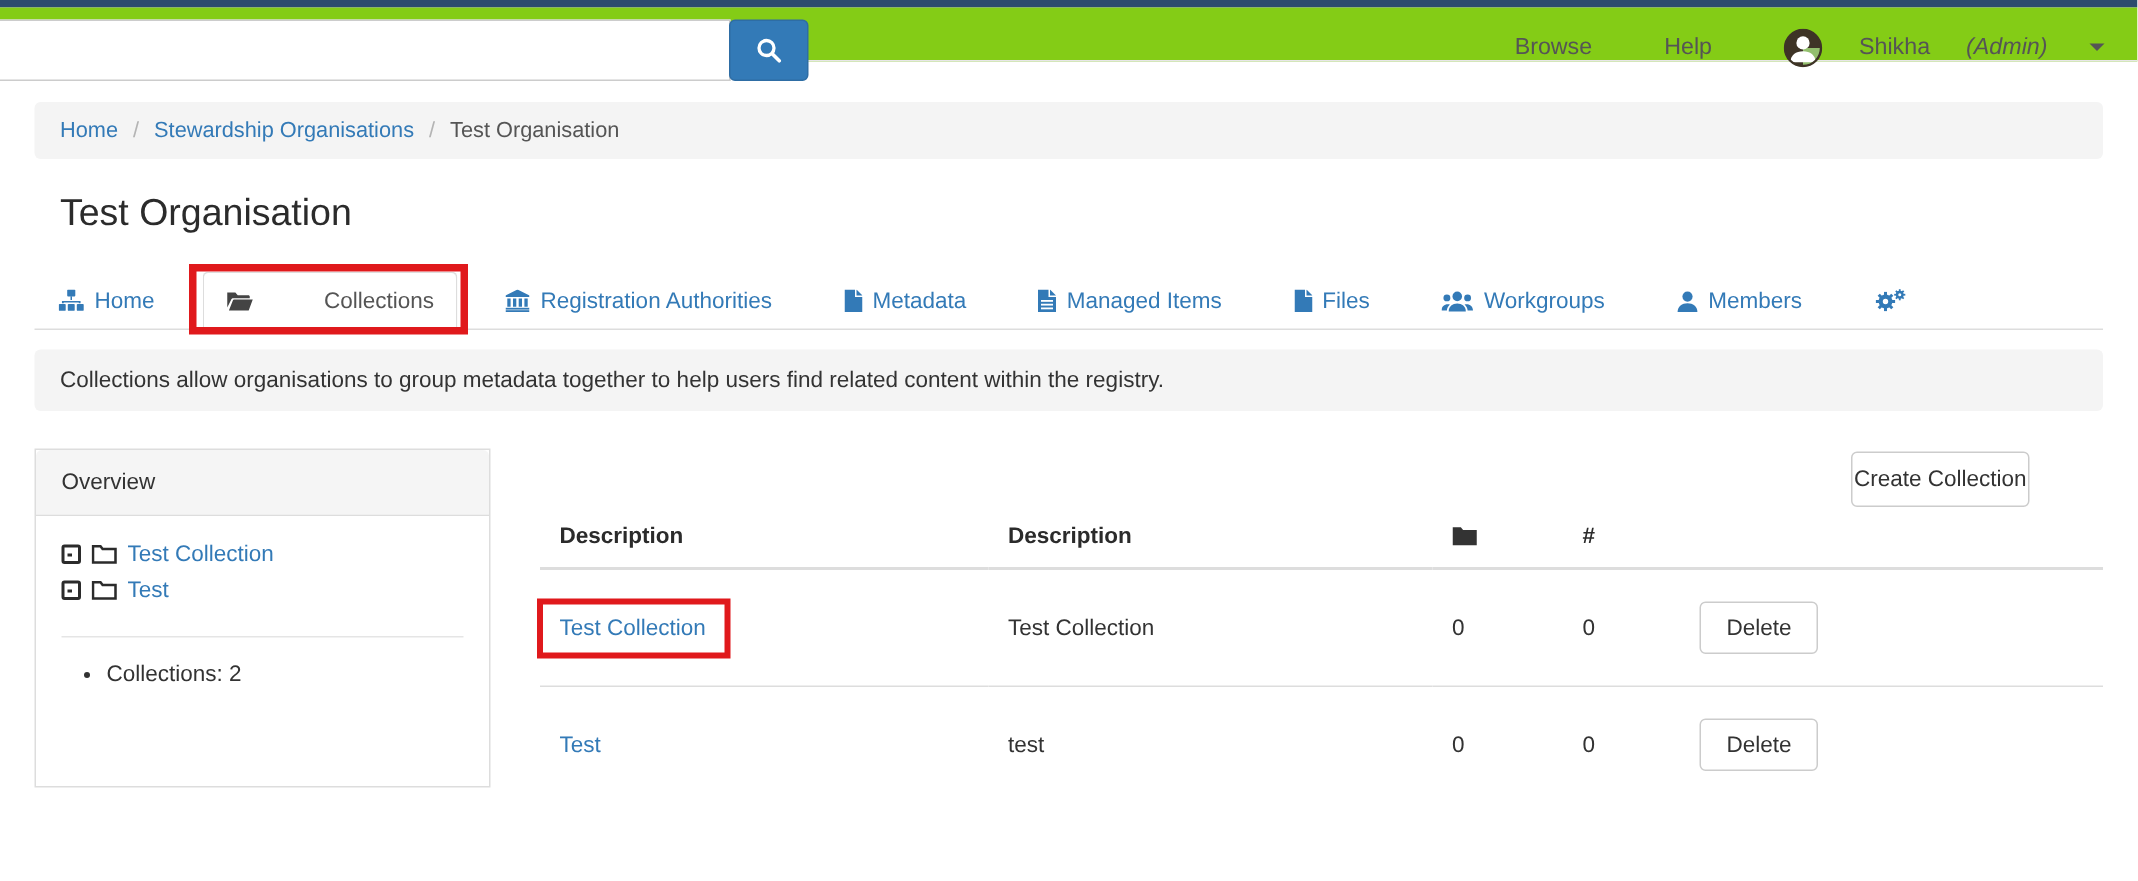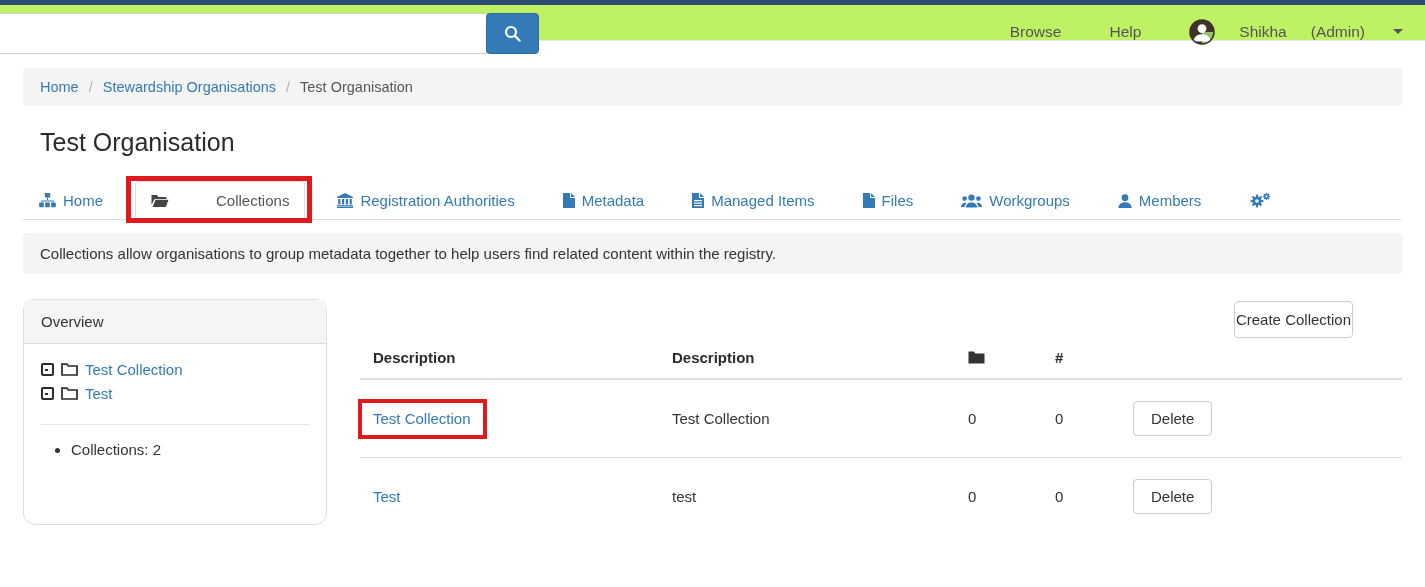--- a/index.html
+++ b/index.html
@@ -3,40 +3,40 @@
 <meta charset="utf-8">
 <style>
   * { box-sizing: border-box; }
   html,body { margin:0; padding:0; }
   body {
     width:1425px; height:587px; overflow:hidden; position:relative;
     background:#fff; font-family:"Liberation Sans", sans-serif; color:#333;
   }
   .topstrip { height:5px; background:#2d4c6d; }
   .header {
-    height:36px; background:#bef264; border-bottom:1px solid #e7e7e7; position:relative;
+    height:36px; background:#84cc16; border-bottom:1px solid #e7e7e7; position:relative;
   }
   .search-group { position:absolute; left:0; top:8px; display:flex; height:41px; }
   .search-input {
     width:487px; height:41px; border:1px solid #ccc; border-left:none;
     background:#fff; padding:0 12px; font-size:15px; outline:none;
     font-family:"Liberation Sans", sans-serif;
   }
   .search-btn {
     width:53px; height:41px; background:#337ab7; border:1px solid #2e6da4;
     border-radius:4px; margin-left:-1px; cursor:pointer;
     display:flex; align-items:center; justify-content:center;
   }
   .header-right {
     position:absolute; right:22px; top:0; height:53px;
     display:flex; align-items:center; gap:48px; color:#555; font-size:15.5px;
   }
   .hlink { cursor:pointer; }
   .userblock { display:flex; align-items:center; gap:24px; cursor:pointer; }
-  .user-role { }
+  .user-role { font-style:italic; }
   .caret-down {
     width:0; height:0; margin-left:4px;
     border-left:5px solid transparent; border-right:5px solid transparent;
     border-top:5px solid #555; display:inline-block;
   }
   .container { padding:0 23px; }
   .breadcrumb {
     margin-top:27px; background:#f4f4f4; border-radius:4px;
     padding:11px 17px; font-size:14.5px; display:flex; gap:10px; align-items:center;
   }
@@ -62,21 +62,21 @@
     gap:47px;
   }
   .red-box { position:absolute; border:5px solid #e0191c; pointer-events:none; z-index:5; }
   .red-box.tab-box { inset:-6px -8px -4px -10px; }
   .infobar {
     margin-top:13px; background:#f4f4f4; border-radius:4px;
     padding:12px 17px; font-size:15px; color:#333;
   }
   .columns { margin-top:25px; display:flex; align-items:flex-start; }
   .panel {
-    width:304px; flex:none; border:1px solid #ddd; border-radius:12px; background:#fff;
+    width:304px; flex:none; border:1px solid #ddd; border-radius:0; background:#fff;
   }
   .panel-heading {
     background:#f5f5f5; border-bottom:1px solid #ddd; border-radius:4px 4px 0 0;
     padding:13px 17px; font-size:15px; color:#333;
   }
   .panel-body { padding:17px 17px 20px; min-height:180px; }
   .tree-item { display:flex; align-items:center; gap:7px; margin-bottom:7px; font-size:15px; }
   .tree-toggle {
     width:13px; height:13px; border:2px solid #2b2b2b; border-radius:2px;
     position:relative; flex:none; cursor:pointer;

